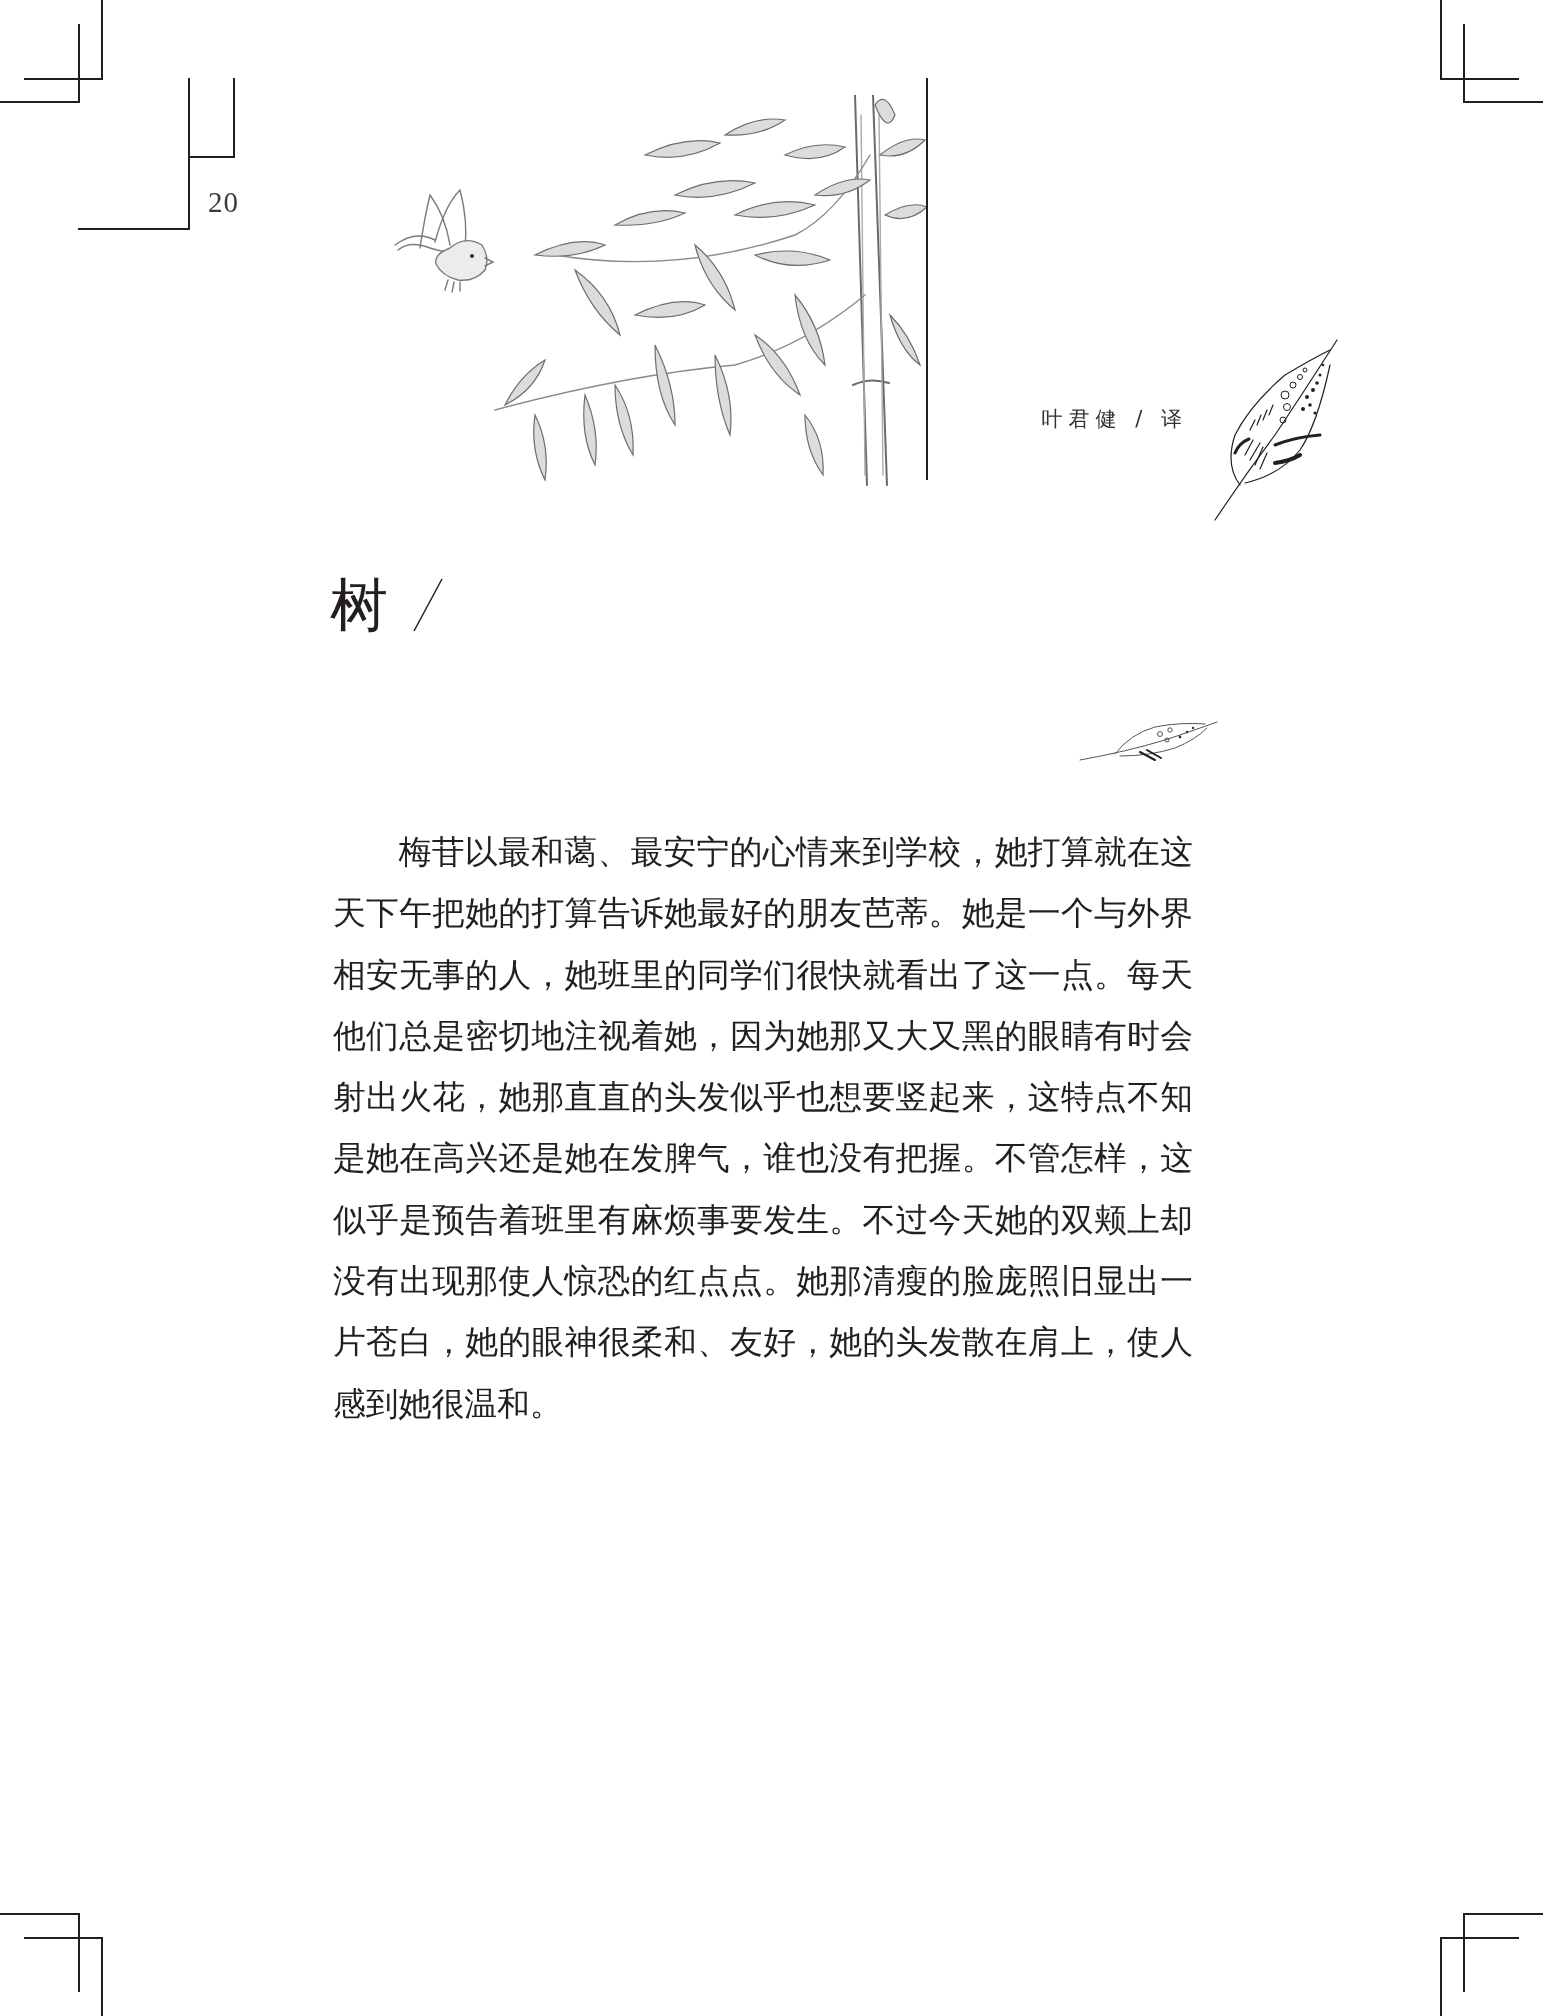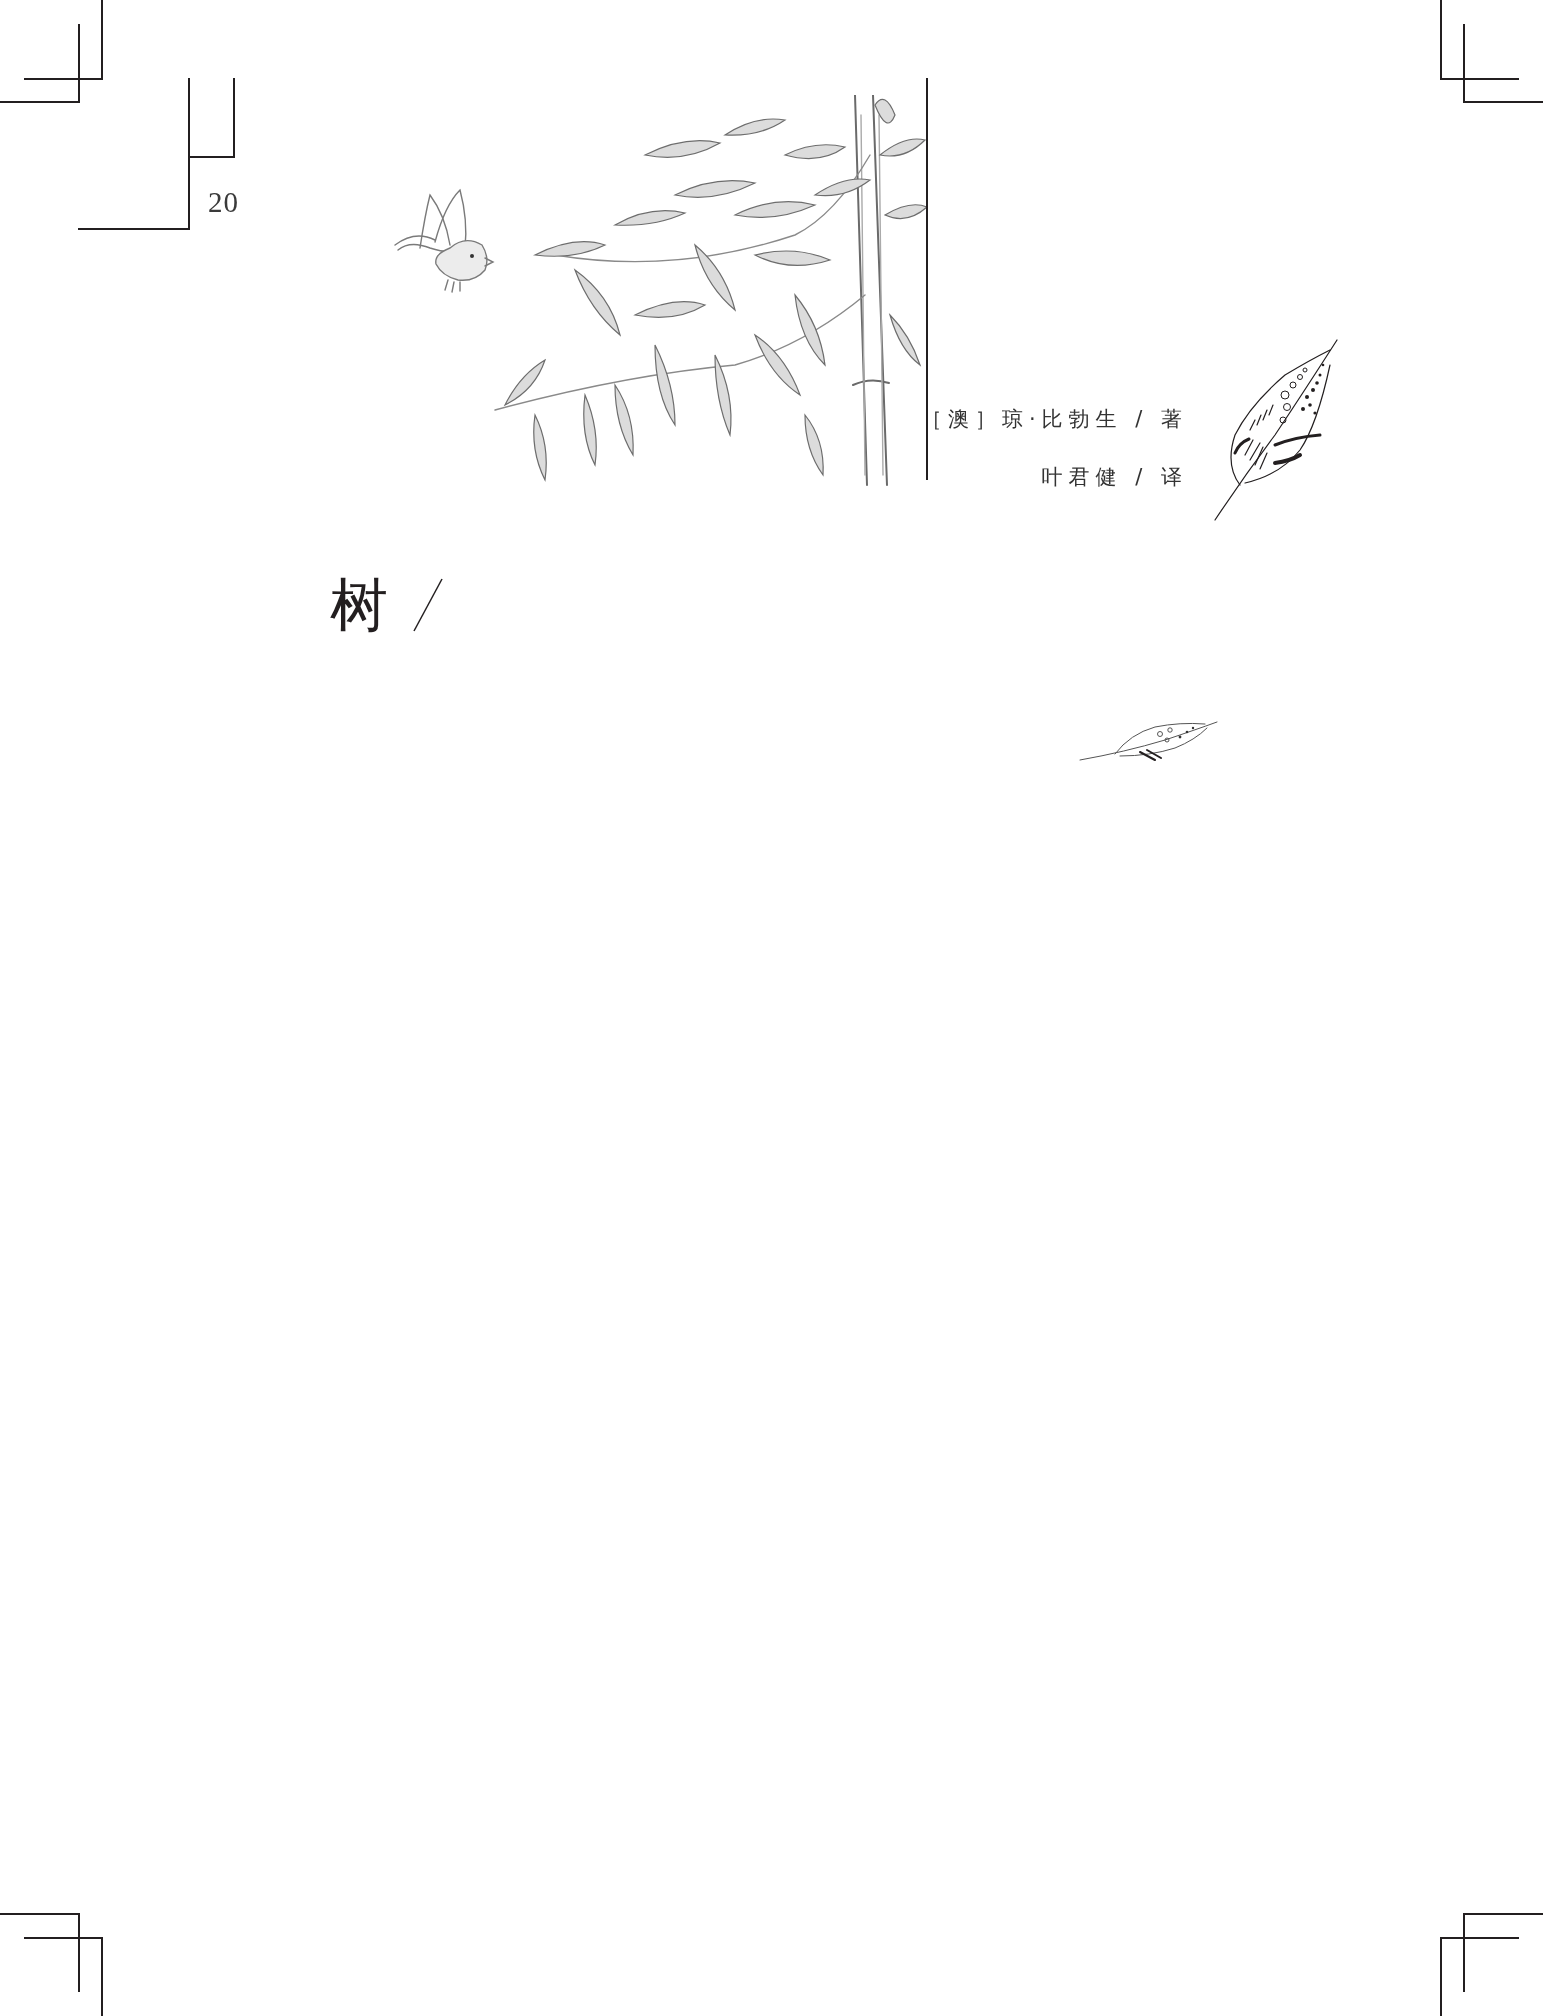--- a/index.html
+++ b/index.html
@@ -110,21 +110,20 @@
       <path d="M510 120 Q535 105 552 112 Q532 130 510 120 Z"></path>
       <path d="M515 220 Q535 240 545 270 Q525 255 515 220 Z"></path>
       <path d="M500 10 Q510 -5 520 20 Q512 40 500 10 Z"></path>
     </g>
   </g>
 </svg>
 
 <div class="divider-v"></div>
 
 <div class="credits">
-  <div>［澳］琼·比勃生 / 著</div>
   <div>叶君健 / 译</div>
 </div>
 
 <svg class="feather-large" viewBox="0 0 135 190" xmlns="http://www.w3.org/2000/svg">
   <g fill="none" stroke="#231f20" stroke-width="1.2" stroke-linecap="round">
     <path d="M10 185 Q40 140 70 100 Q100 55 132 5"></path>
     <path d="M35 150 Q20 130 30 100 Q45 70 80 40 Q105 25 125 15"></path>
     <path d="M40 148 Q75 140 95 115 Q112 90 125 30"></path>
     <path d="M30 118 Q34 108 44 104" stroke-width="3"></path>
     <path d="M70 128 Q85 126 95 120" stroke-width="4"></path>
@@ -172,13 +171,14 @@
       <circle cx="92" cy="28" r="2"></circle>
   </g>
   <g fill="#333">
       <circle cx="105" cy="25" r="1.4"></circle>
       <circle cx="112" cy="20" r="1.3"></circle>
       <circle cx="118" cy="16" r="1.2"></circle>
     </g>
 </svg>
 
 <div class="body-text">
+  <p>梅苷以最和蔼、最安宁的心情来到学校，她打算就在这天下午把她的打算告诉她最好的朋友芭蒂。她是一个与外界相安无事的人，她班里的同学们很快就看出了这一点。每天他们总是密切地注视着她，因为她那又大又黑的眼睛有时会射出火花，她那直直的头发似乎也想要竖起来，这特点不知是她在高兴还是她在发脾气，谁也没有把握。不管怎样，这似乎是预告着班里有麻烦事要发生。不过今天她的双颊上却没有出现那使人惊恐的红点点。她那清瘦的脸庞照旧显出一片苍白，她的眼神很柔和、友好，她的头发散在肩上，使人感到她很温和。</p>
 </div>
 
 </body></html>

